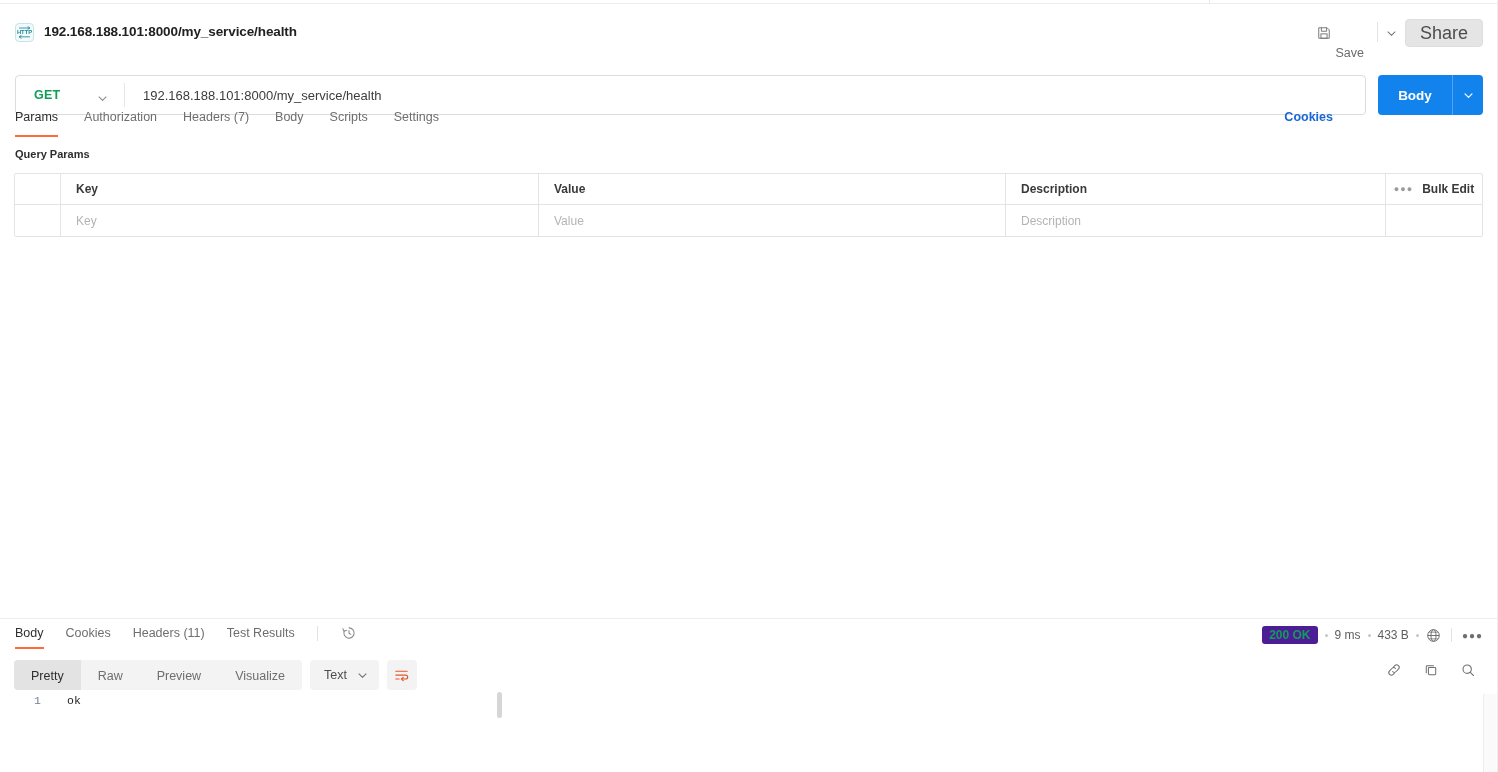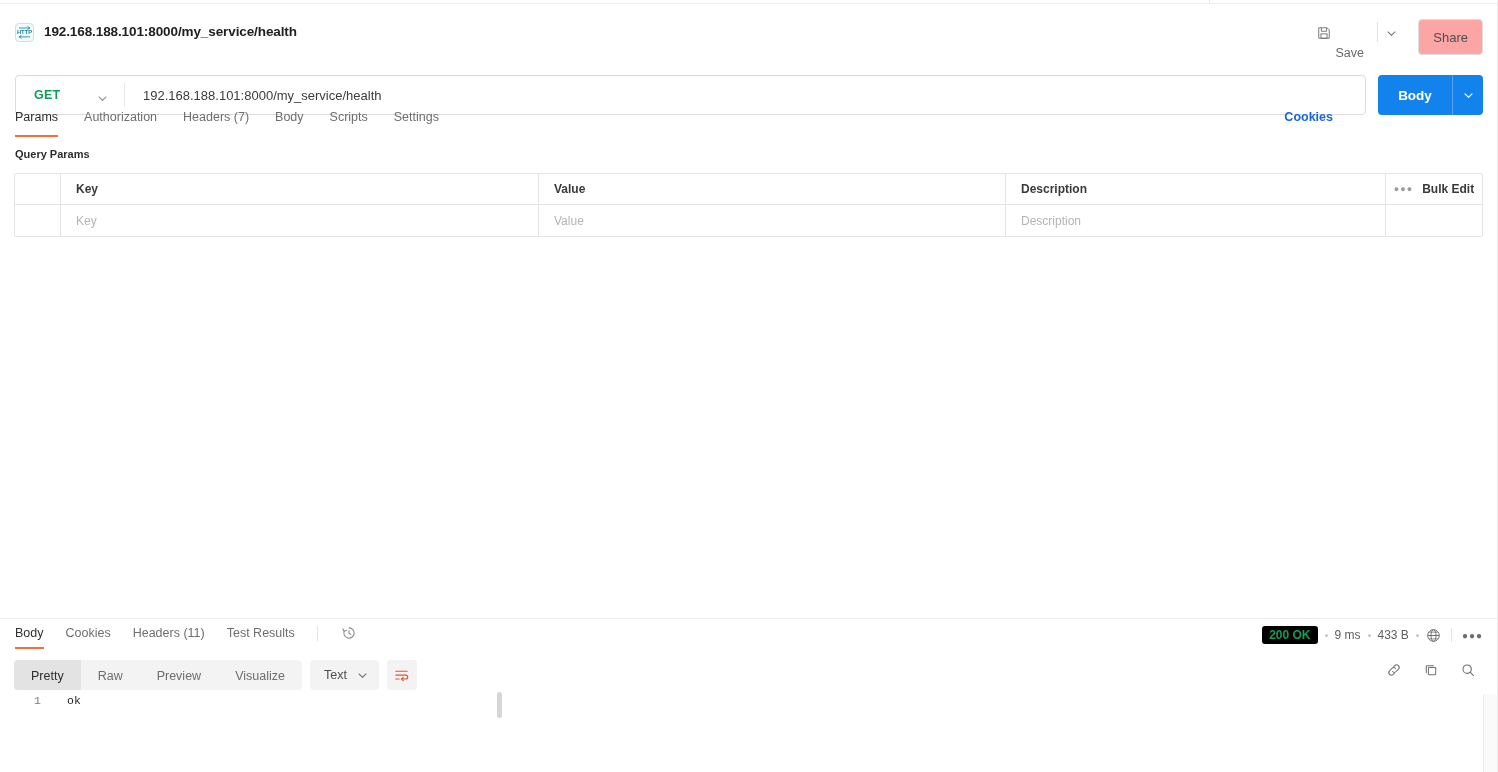--- a/index.html
+++ b/index.html
@@ -94,26 +94,26 @@
   }
   .save-sep {
     position: absolute;
     right: 120px; top: 16px;
     width: 1px; height: 20px;
     background: #e3e3e3;
   }
   .share-btn {
     position: absolute;
     right: 15px; top: 13px;
-    height: 36px;
+    height: 28px;
     padding: 0 14px;
     border: 1px solid #dedede;
     border-radius: 4px;
-    background: #fca5a5;
-    font-size: 13px;
+    background: #e5e5e5;
+    font-size: 18px;
     color: #4d4d4d;
     display: flex;
     align-items: center;
     cursor: pointer;
   }
 
   
   .url-row {
     position: absolute;
     left: 15px; top: 59px;
@@ -317,21 +317,21 @@
   .res-meta {
     position: absolute;
     right: 15px; top: 624px;
     display: flex;
     align-items: center;
     gap: 7px;
     height: 22px;
     font-size: 12px;
   }
   .status-pill {
-    background: #000000;
+    background: #4c1d95;
     color: #0f9d58;
     font-weight: bold;
     padding: 2px 7px;
     border-radius: 3px;
     font-size: 12px;
   }
   .meta-dot {
     width: 3px; height: 3px; border-radius: 50%;
     background: #c6c6c6;
   }

